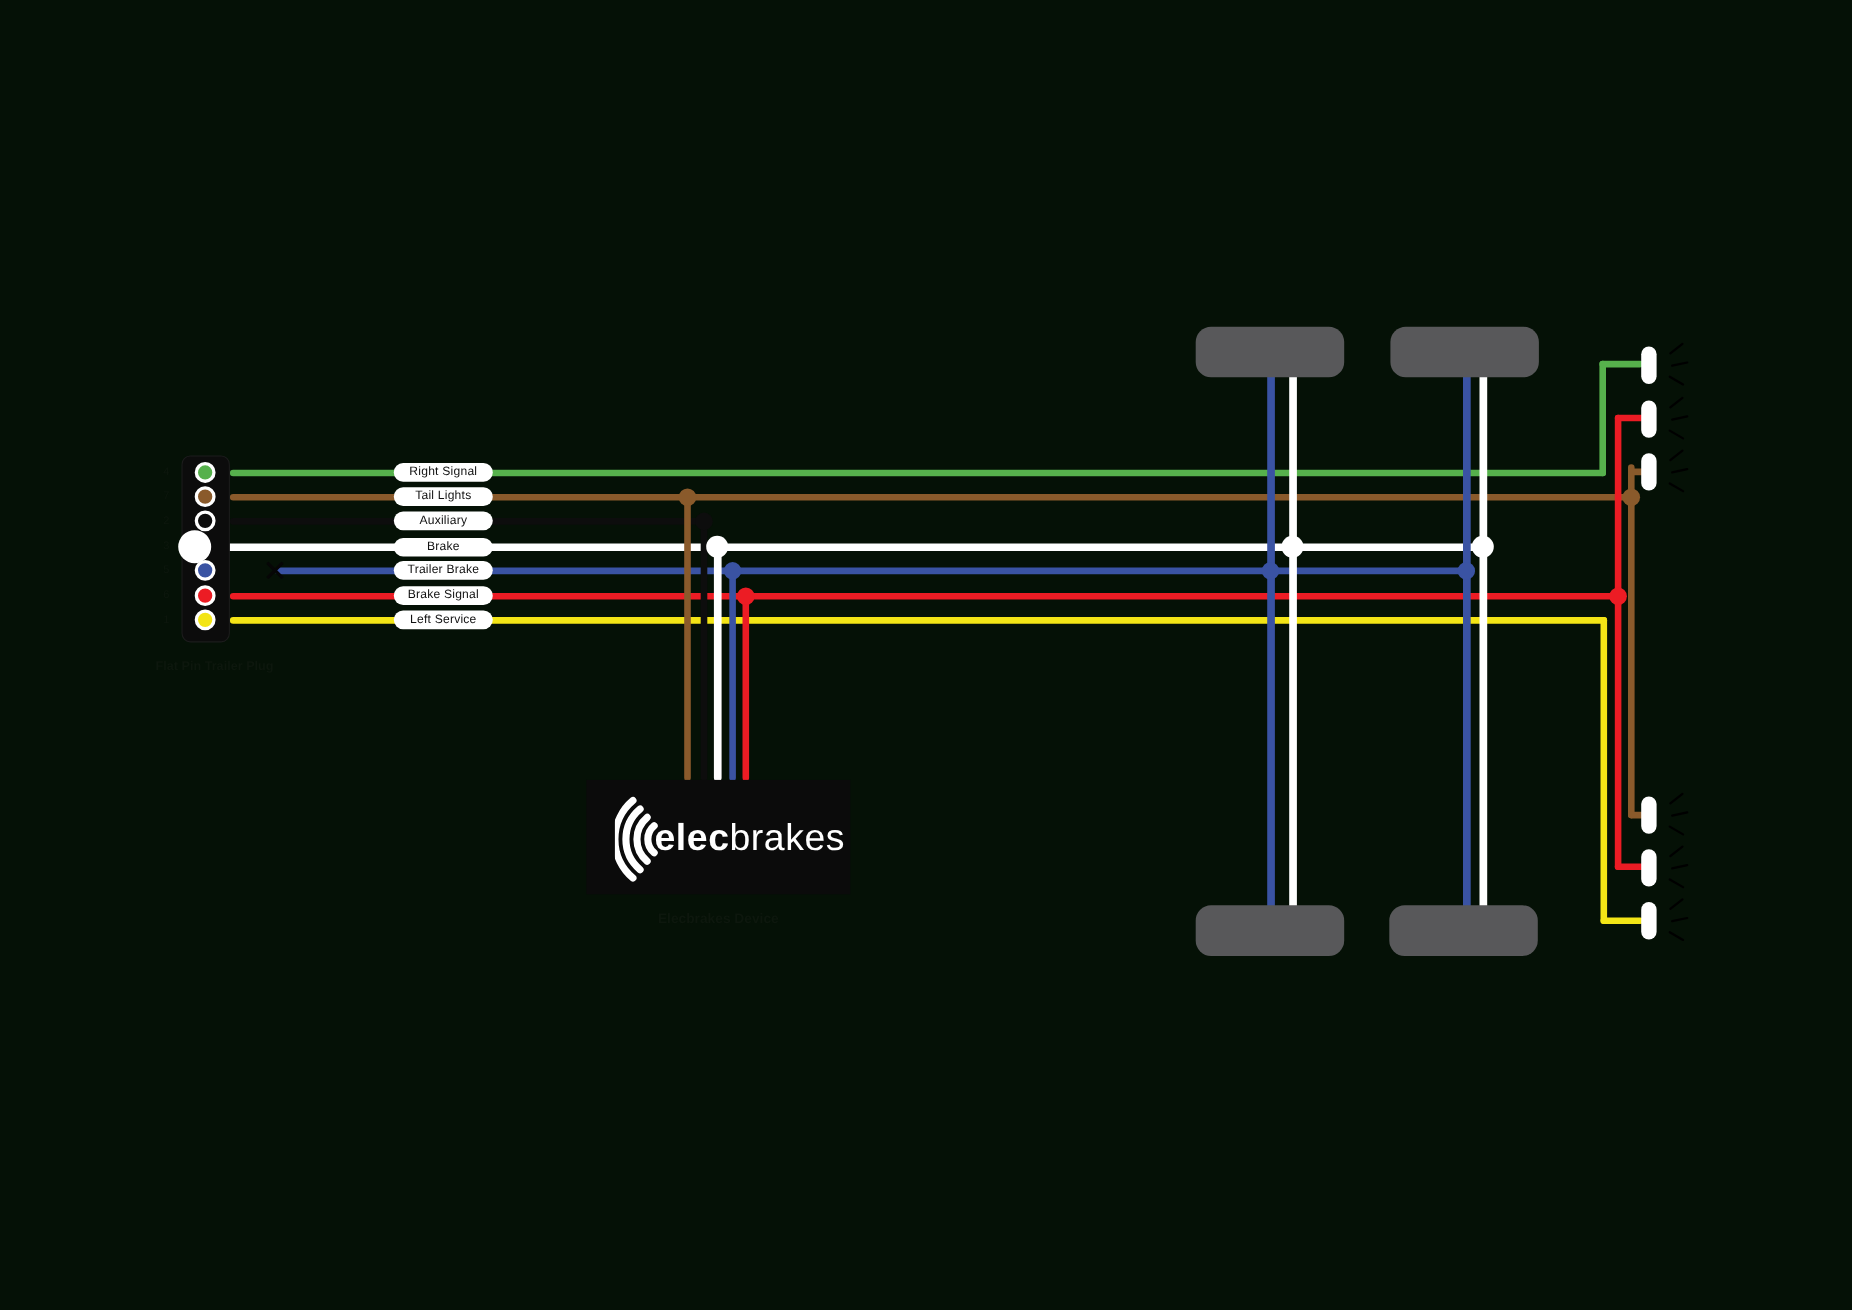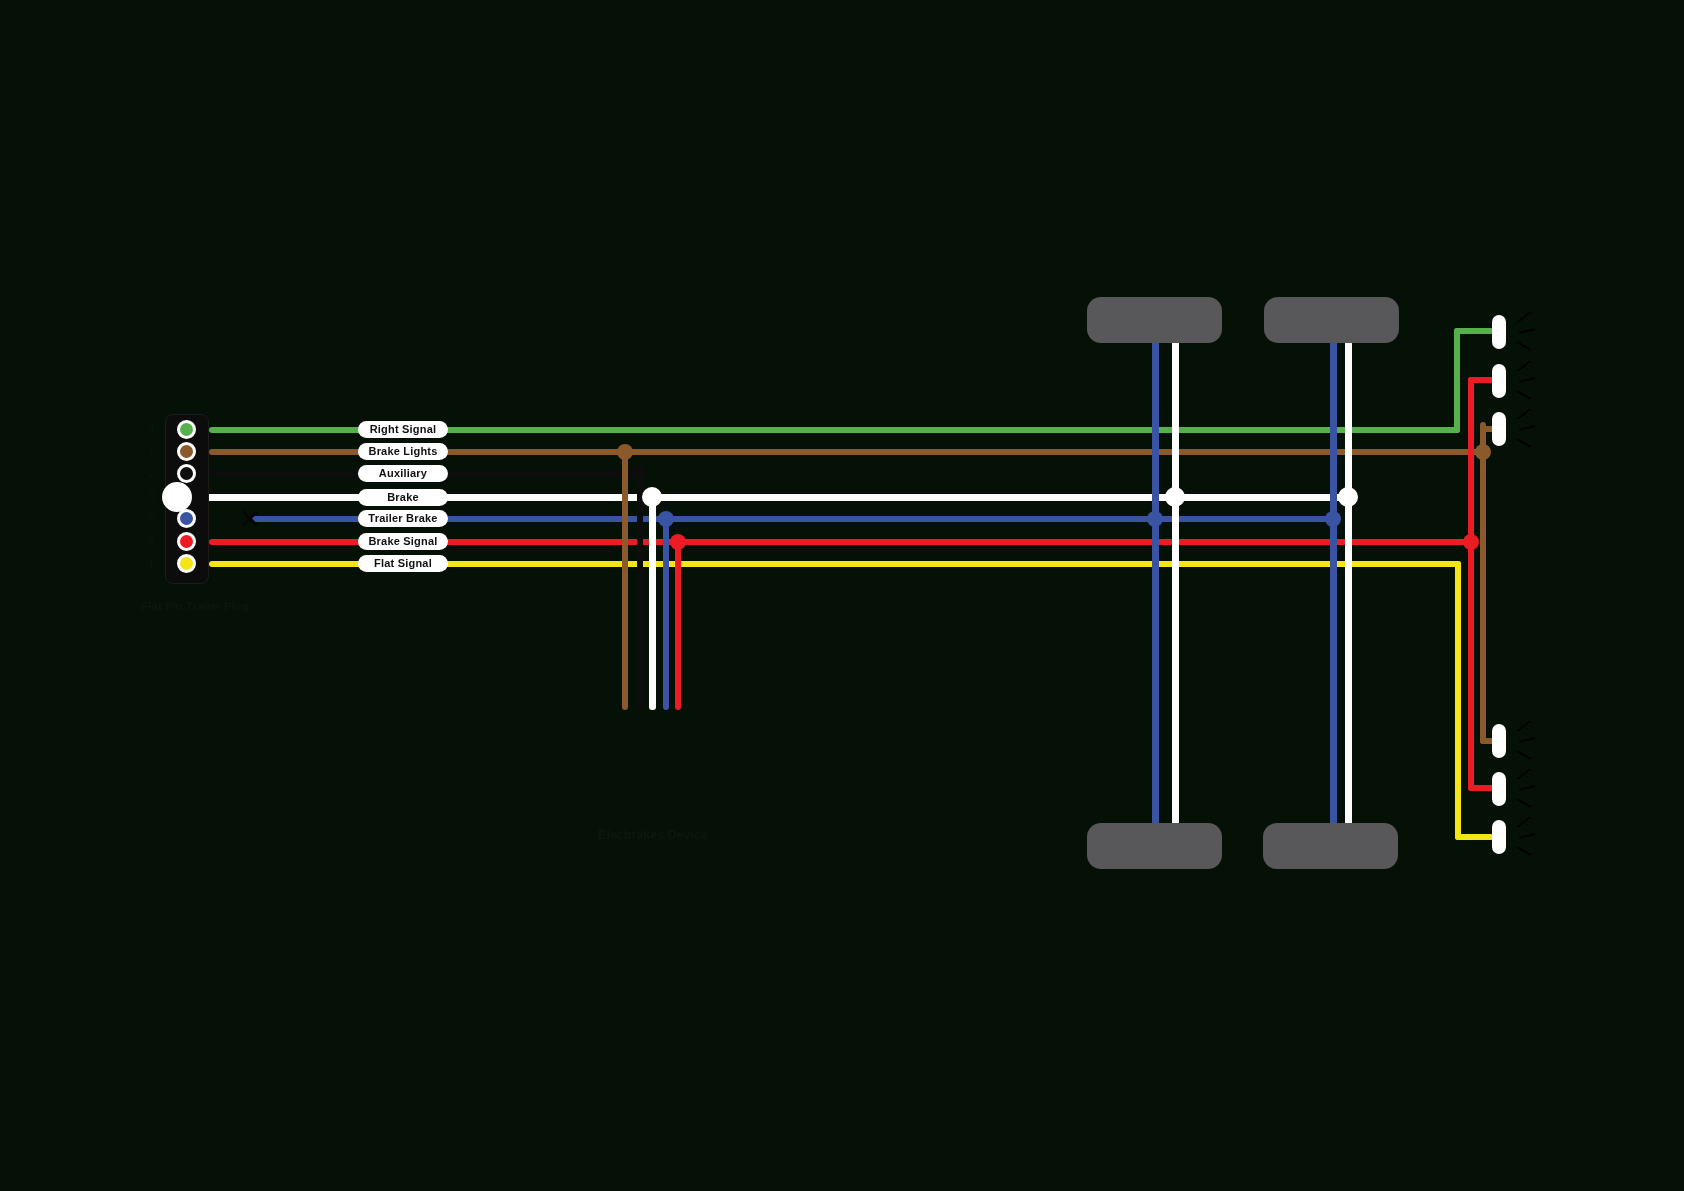--- a/index.html
+++ b/index.html
@@ -3,21 +3,21 @@
 <meta charset="utf-8">
 <style>
   html,body{margin:0;padding:0;background:#051106;}
   #stage{position:relative;width:1684px;height:1191px;overflow:hidden;
          font-family:"Liberation Sans",sans-serif;}
   .abs{position:absolute;}
   .wire{position:absolute;border-radius:3px;}
   .dot{position:absolute;border-radius:50%;}
   .pill{position:absolute;left:358px;width:90px;height:17px;border-radius:9px;
         background:#fff;color:#111;font-size:11px;line-height:17px;text-align:center;
-        font-weight:700;letter-spacing:.2px;}
+        font-weight:400;letter-spacing:.2px;}
   .pin{position:absolute;border-radius:50%;border:3px solid #fff;box-sizing:border-box;}
   .pin-num{position:absolute;left:138px;width:16px;text-align:right;
            font-size:10px;color:#0d170d;}
   .faint{color:#0d170d;}
   .light{position:absolute;left:1492px;width:14px;height:34px;border-radius:7px;}
   .wheel{position:absolute;width:135px;height:46px;border-radius:14px;}
   .ray{position:absolute;width:16px;height:2px;background:#000;border-radius:1px;}
   .xbar{position:absolute;width:20px;height:3px;background:#060606;border-radius:1px;}
   #logo-text{font-size:34px;color:#fff;letter-spacing:.5px;white-space:nowrap;}
   #logo-text b{font-weight:700;}
@@ -121,22 +121,33 @@
   <div class="pin-num" style="top:446px">7</div>
   <div class="pin-num" style="top:468px">2</div>
   <div class="pin-num" style="top:491px">3</div>
   <div class="pin-num" style="top:513px">5</div>
   <div class="pin-num" style="top:536px">6</div>
   <div class="pin-num" style="top:558px">1</div>
 
   <div class="abs faint" style="left:130px;top:600px;width:130px;font-size:11.5px;font-weight:600;text-align:center">Flat Pin Trailer Plug</div>
 
   <div class="pill" style="top:421px">Right Signal</div>
-  <div class="pill" style="top:443px">Brake Lights</div>
+  <div class="pill" style="top:443px">Tail Lights</div>
   <div class="pill" style="top:465px">Auxiliary</div>
   <div class="pill" style="top:489px">Brake</div>
   <div class="pill" style="top:510px">Trailer Brake</div>
   <div class="pill" style="top:533px">Brake Signal</div>
-  <div class="pill" style="top:555px">Flat Signal</div>
+  <div class="pill" style="top:555px">Left Service</div>
 
+  <div class="abs" style="left: 533px; top: 709px; width: 240px; height: 104px; background: rgb(11, 11, 11);">
+    <svg class="abs" style="left:26px;top:12px" width="46" height="84" viewBox="0 0 46 84">
+      <g fill="none" stroke="#ffffff" stroke-width="6.5" stroke-linecap="round">
+        <path d="M35.7 54.3 A16 16 0 0 1 35.7 29.7"></path>
+        <path d="M29.3 61.9 A26 26 0 0 1 29.3 22.1"></path>
+        <path d="M22.9 69.6 A36 36 0 0 1 22.9 14.4"></path>
+        <path d="M16.4 77.2 A46 46 0 0 1 16.4 6.8"></path>
+      </g>
+    </svg>
+    <div id="logo-text" class="abs" style="left:62px;top:34px"><b>elec</b><span class="lt">brakes</span></div>
+  </div>
   <div class="abs faint" style="left:533px;top:828px;width:240px;text-align:center;font-size:12.5px;font-weight:600">Elecbrakes Device</div>
 
 </div>
 
 </body></html>

